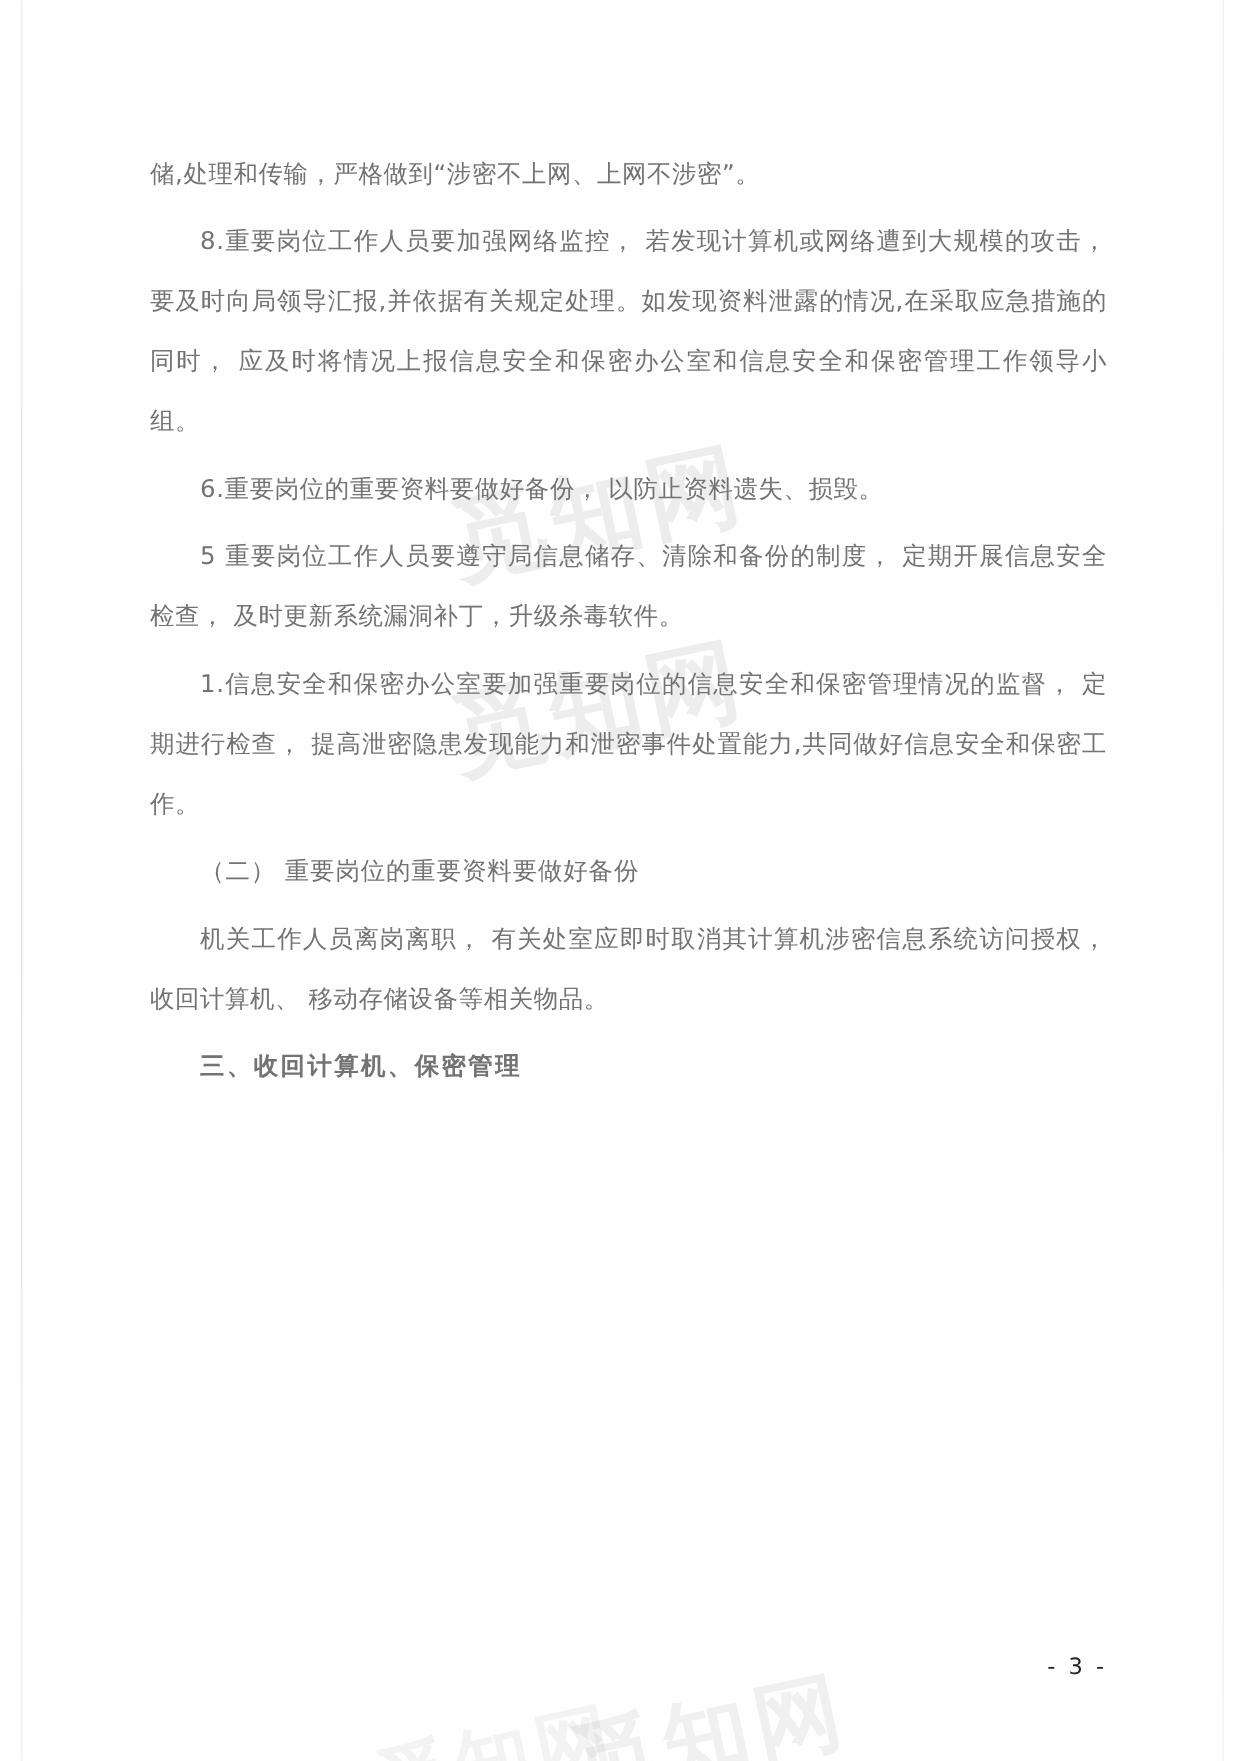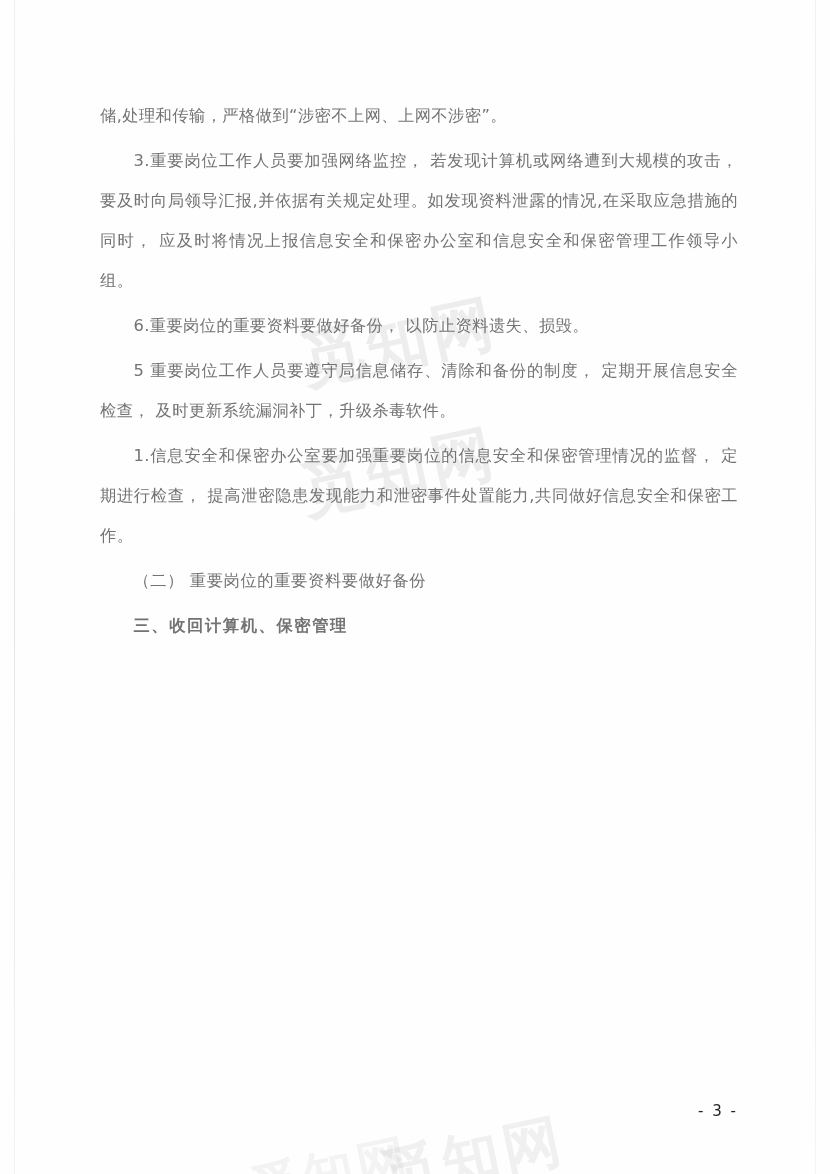--- a/index.html
+++ b/index.html
@@ -135,30 +135,31 @@
     <div class="wm-text wm-1">觅知网</div>
     <div class="wm-text wm-2">觅知网</div>
     <div class="wm-text wm-3">觅知网</div>
     <div class="wm-text wm-4">觅知网</div>
   </div>
 
   <div class="content">
 
     <p class="para gap-s">储,处理和传输，严格做到“涉密不上网、上网不涉密”。</p>
 
-    <p class="para indent gap-s">3.重要岗位工作人员要加强网络监控， 若发现计算机或网络遭到大规模的攻击， 要及时向局领导汇报,并依据有关规定处理。如发现资料泄露的情况,在采取应急措施的同时， 应及时将情况上报信息安全和保密办公室和信息安全和保密管理工作领导小组。</p>
+    <p class="para indent gap-s">8.重要岗位工作人员要加强网络监控， 若发现计算机或网络遭到大规模的攻击， 要及时向局领导汇报,并依据有关规定处理。如发现资料泄露的情况,在采取应急措施的同时， 应及时将情况上报信息安全和保密办公室和信息安全和保密管理工作领导小组。</p>
 
     <p class="para indent gap-s">6.重要岗位的重要资料要做好备份， 以防止资料遗失、损毁。</p>
 
     <p class="para indent gap-s">5 重要岗位工作人员要遵守局信息储存、清除和备份的制度， 定期开展信息安全检查， 及时更新系统漏洞补丁，升级杀毒软件。</p>
 
     <p class="para indent gap-s">1.信息安全和保密办公室要加强重要岗位的信息安全和保密管理情况的监督， 定期进行检查， 提高泄密隐患发现能力和泄密事件处置能力,共同做好信息安全和保密工作。</p>
 
     <p class="para subheading gap-s">（二） 重要岗位的重要资料要做好备份</p>
 
+    <p class="para indent gap-s">机关工作人员离岗离职， 有关处室应即时取消其计算机涉密信息系统访问授权， 收回计算机、 移动存储设备等相关物品。</p>
 
     <p class="para indent heading">三、收回计算机、保密管理</p>
 
   </div>
 
   <div class="page-number">- 3 -</div>
 
 </div>
 
 </body></html>

